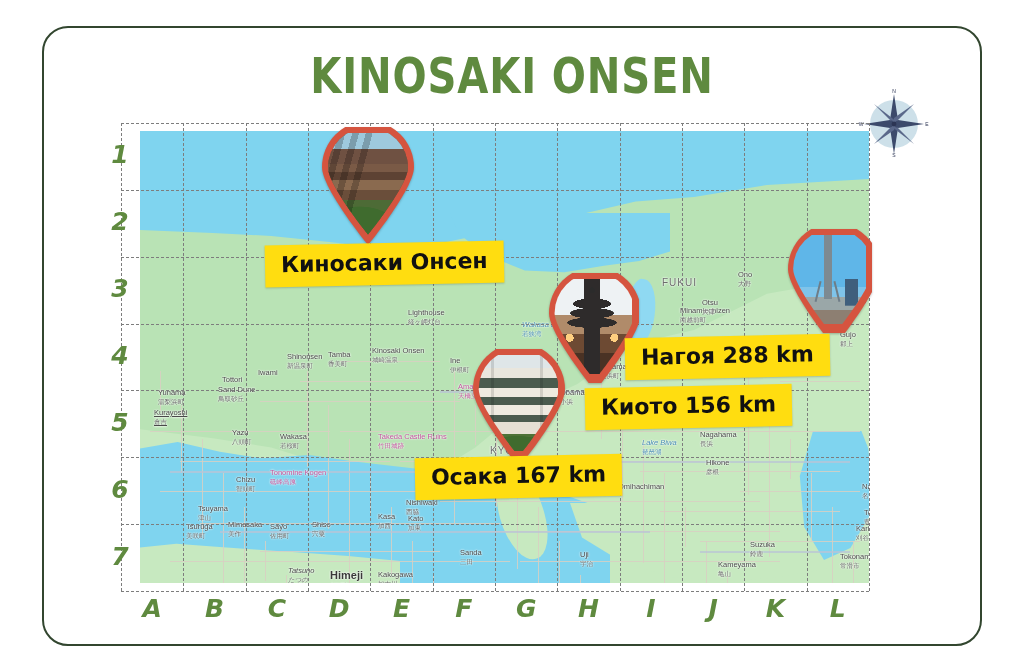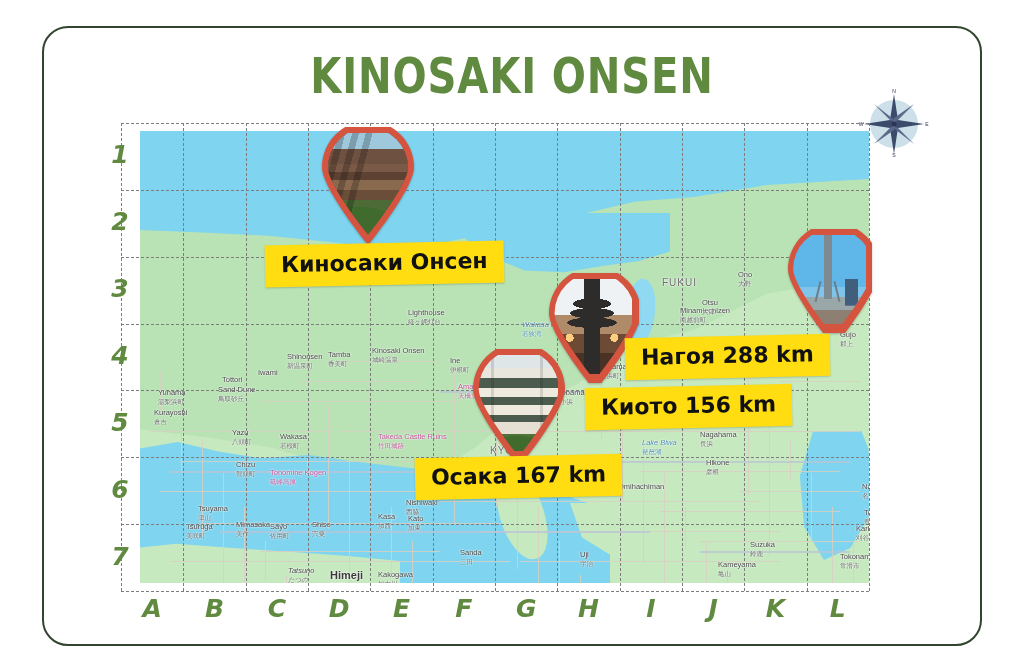--- a/index.html
+++ b/index.html
@@ -365,26 +365,26 @@
           <div class="road" style="left: 692px; top: 376px; width: 1px; height: 96px;"></div>
           <div class="road" style="left: 713px; top: 410px; width: 1px; height: 124px;"></div>
           <div class="hw" style="left: 30px; top: 340px; width: 420px;"></div>
           <div class="hw" style="left: 80px; top: 400px; width: 430px;"></div>
           <div class="hw" style="left: 300px; top: 260px; width: 300px;"></div>
           <div class="hw" style="left: 480px; top: 330px; width: 230px;"></div>
           <div class="hw" style="left: 560px; top: 420px; width: 150px;"></div>
         </div>
       <div id="map-labels">
           <div class="lbl" style="left: 18px; top: 258px;"><span>Yuhama</span><span class="jp">湯梨浜町</span></div>
-          <div class="lbl" style="left: 14px; top: 278px;"><span>Kurayoshi</span><span class="jp">倉吉</span></div>
+          <div class="lbl" style="left: 14px; top: 278px; text-decoration: underline;"><span>Kurayoshi</span><span class="jp">倉吉</span></div>
           <div class="lbl" style="left: 82px; top: 245px;"><span>Tottori</span></div>
           <div class="lbl" style="left: 78px; top: 255px;"><span>Sand Dune</span><span class="jp">鳥取砂丘</span></div>
           <div class="lbl" style="left: 92px; top: 298px;"><span>Yazu</span><span class="jp">八頭町</span></div>
           <div class="lbl" style="left: 140px; top: 302px;"><span>Wakasa</span><span class="jp">若桜町</span></div>
-          <div class="lbl" style="left: 96px; top: 330px;"><span>Chizu</span><span class="jp">智頭町</span></div>
+          <div class="lbl" style="left: 96px; top: 345px;"><span>Chizu</span><span class="jp">智頭町</span></div>
           <div class="lbl" style="left: 147px; top: 222px;"><span>Shinonsen</span><span class="jp">新温泉町</span></div>
           <div class="lbl" style="left: 188px; top: 220px;"><span>Tamba</span><span class="jp">香美町</span></div>
           <div class="lbl" style="left: 118px; top: 238px;"><span>Iwami</span></div>
           <div class="lbl" style="left: 232px; top: 216px;"><span>Kinosaki Onsen</span><span class="jp">城崎温泉</span></div>
           <div class="lbl" style="left: 268px; top: 178px;"><span>Lighthouse</span><span class="jp">経ヶ岬灯台</span></div>
           <div class="lbl poi" style="left: 238px; top: 302px;"><span>Takeda Castle Ruins</span><span class="jp">竹田城跡</span></div>
           <div class="lbl poi" style="left: 318px; top: 252px;"><span>Amanohashidate</span><span class="jp">天橋立</span></div>
           <div class="lbl" style="left: 310px; top: 226px;"><span>Ine</span><span class="jp">伊根町</span></div>
           <div class="lbl" style="left: 342px; top: 266px;"><span>Maizuru</span><span class="jp">舞鶴</span></div>
           <div class="lbl" style="left: 378px; top: 262px;"><span>Takahama</span><span class="jp">高浜町</span></div>
@@ -408,21 +408,21 @@
           <div class="lbl" style="left: 320px; top: 418px;"><span>Sanda</span><span class="jp">三田</span></div>
           <div class="lbl" style="left: 288px; top: 340px;"><span>Tamba</span><span class="jp">丹波</span></div>
           <div class="lbl poi" style="left: 130px; top: 338px;"><span>Tonomine Kogen</span><span class="jp">砥峰高原</span></div>
           <div class="lbl" style="left: 266px; top: 368px;"><span>Nishiwaki</span><span class="jp">西脇</span></div>
           <div class="lbl" style="left: 238px; top: 382px;"><span>Kasa</span><span class="jp">加西</span></div>
           <div class="lbl" style="left: 268px; top: 384px;"><span>Kato</span><span class="jp">加東</span></div>
           <div class="lbl big" style="left: 190px; top: 438px;"><span>Himeji</span><span class="jp">姫路</span></div>
           <div class="lbl" style="left: 238px; top: 440px;"><span>Kakogawa</span><span class="jp">加古川</span></div>
           <div class="lbl" style="left: 148px; top: 436px; font-style: italic;"><span>Tatsuno</span><span class="jp">たつの</span></div>
           <div class="lbl" style="left: 46px; top: 392px;"><span>Tsuruga</span><span class="jp">美咲町</span></div>
-          <div class="lbl" style="left: 96px; top: 390px;"><span>Mimasaka</span><span class="jp">美作</span></div>
+          <div class="lbl" style="left: 88px; top: 390px;"><span>Mimasaka</span><span class="jp">美作</span></div>
           <div class="lbl" style="left: 130px; top: 392px;"><span>Sayo</span><span class="jp">佐用町</span></div>
           <div class="lbl" style="left: 172px; top: 390px;"><span>Shiso</span><span class="jp">宍粟</span></div>
           <div class="lbl" style="left: 58px; top: 374px;"><span>Tsuyama</span><span class="jp">津山</span></div>
           <div class="lbl" style="left: 578px; top: 430px;"><span>Kameyama</span><span class="jp">亀山</span></div>
           <div class="lbl" style="left: 610px; top: 410px;"><span>Suzuka</span><span class="jp">鈴鹿</span></div>
           <div class="lbl" style="left: 700px; top: 422px;"><span>Tokoname</span><span class="jp">常滑市</span></div>
           <div class="lbl" style="left: 716px; top: 394px;"><span>Kariya</span><span class="jp">刈谷</span></div>
           <div class="lbl" style="left: 722px; top: 352px;"><span>Nagoya</span><span class="jp">名古屋</span></div>
           <div class="lbl" style="left: 724px; top: 378px;"><span>Toyota</span><span class="jp">豊田</span></div>
         </div>

